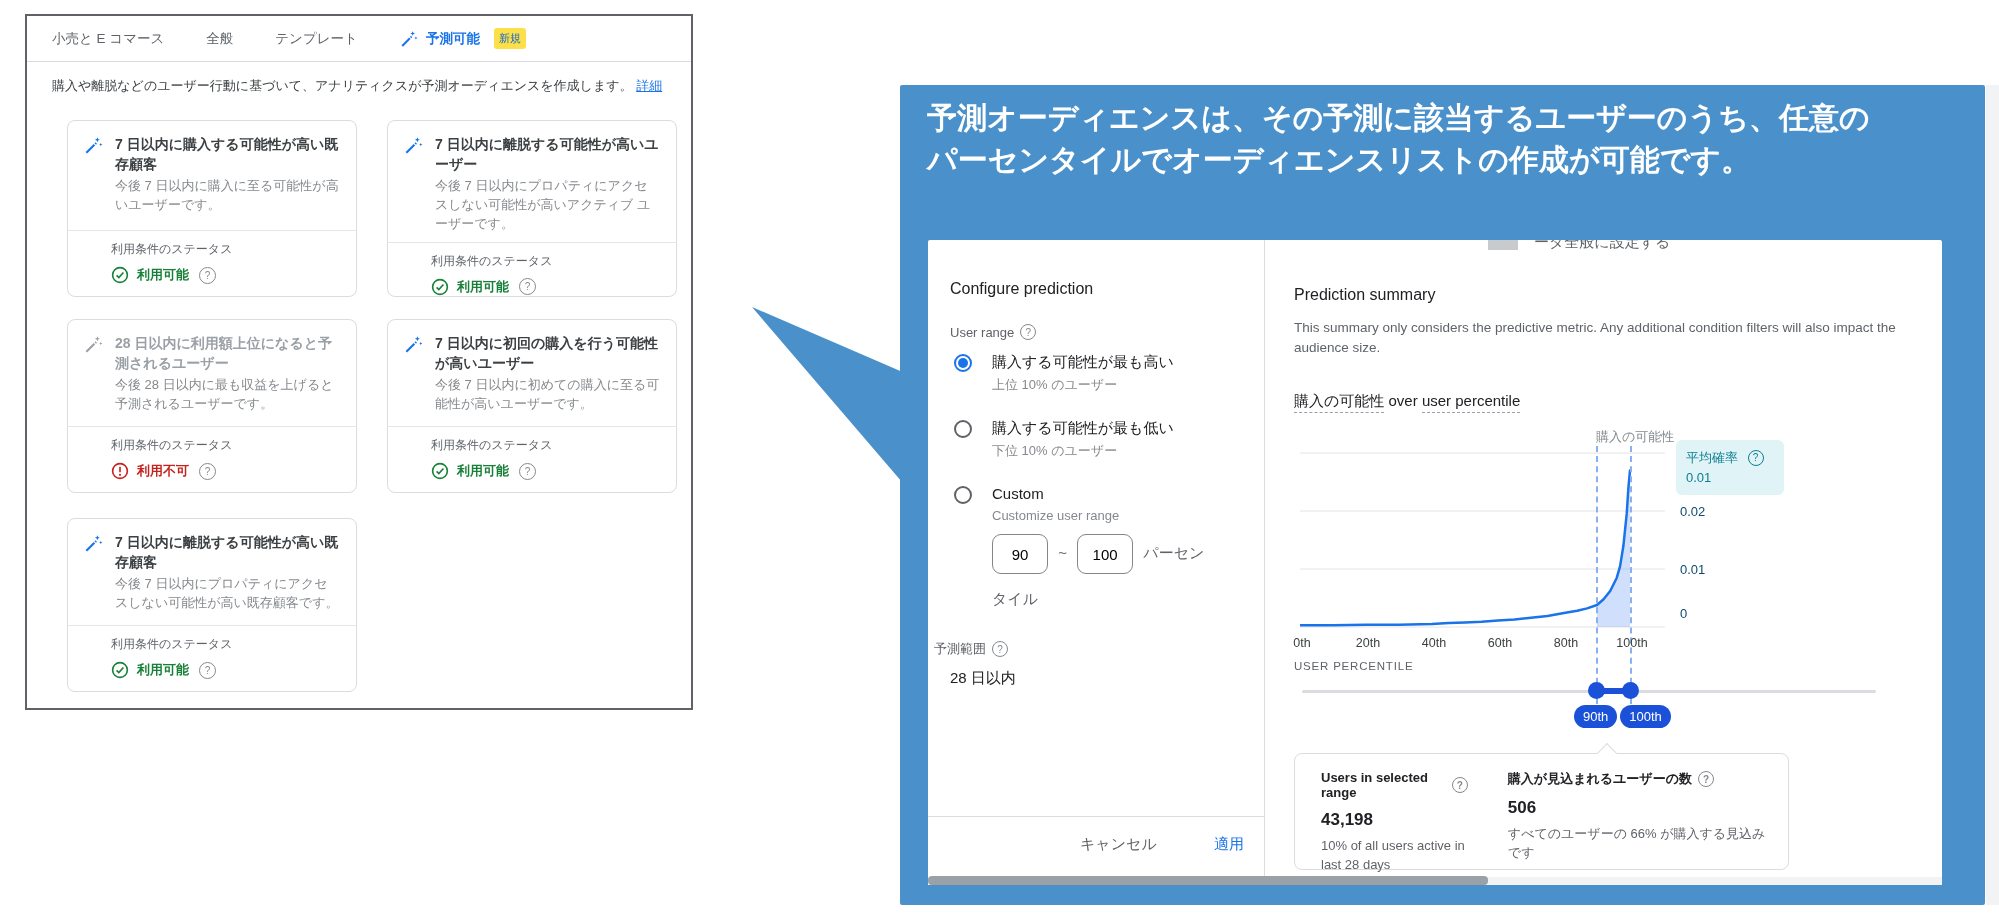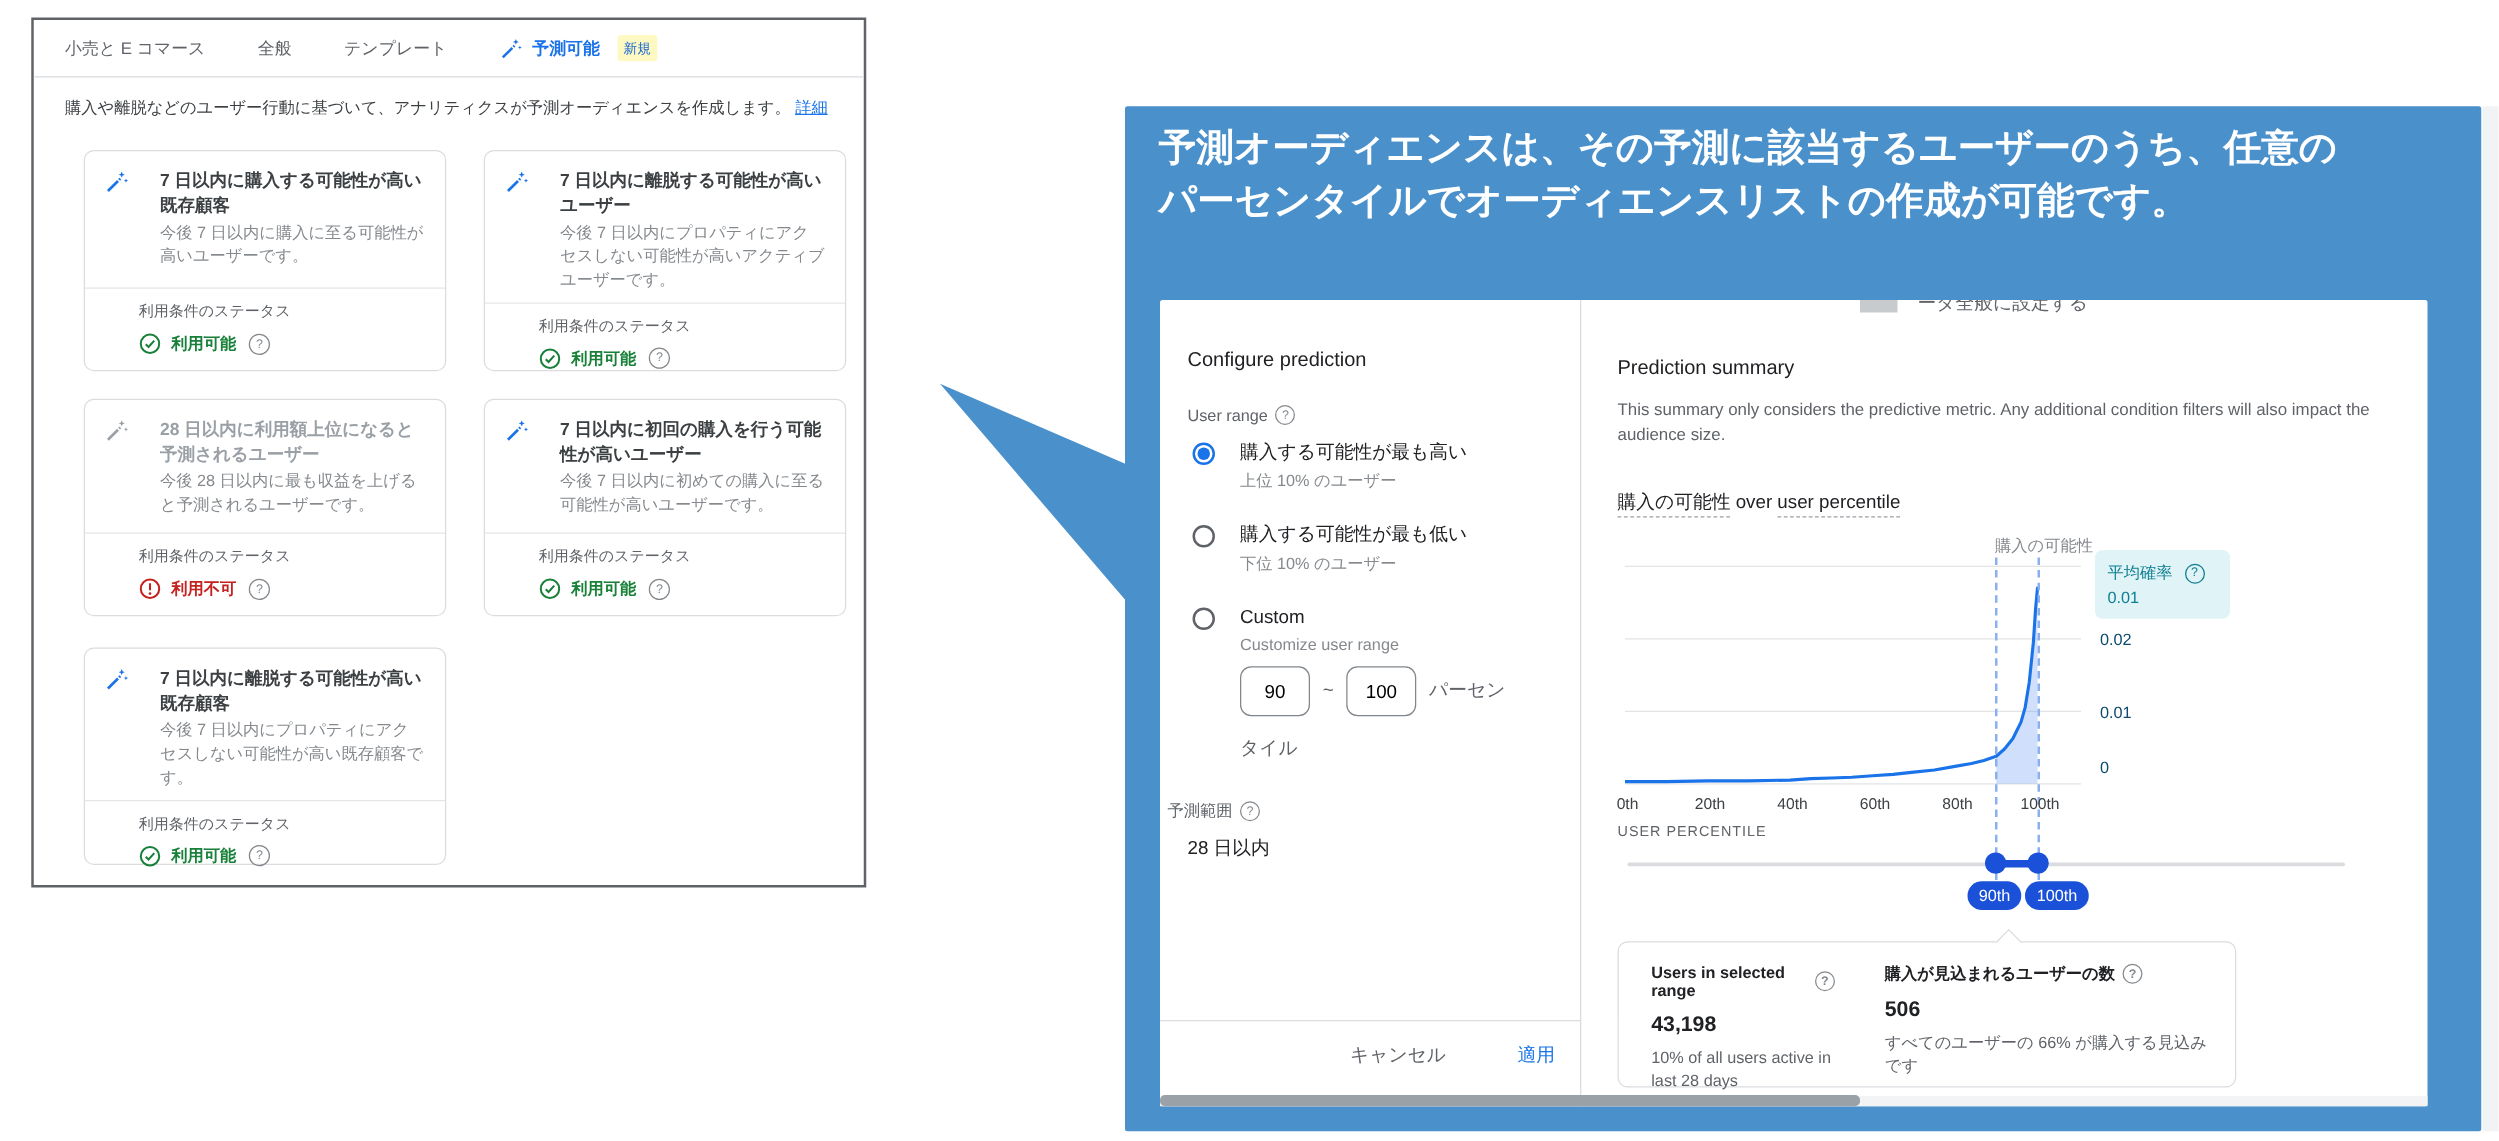--- a/index.html
+++ b/index.html
@@ -6,27 +6,27 @@
   .stage{position:relative;width:1999px;height:913px;background:#fff;overflow:hidden;
          font-family:"Liberation Sans","DejaVu Sans",sans-serif;color:#202124;}
 
   
   .left-panel{position:absolute;left:25px;top:14px;width:668px;height:696px;background:#fff;
               border:2px solid #5f6368;box-sizing:border-box;}
   .tabbar{display:flex;align-items:center;height:45px;padding-left:25px;border-bottom:1px solid #dadce0;}
   .tab{font-size:13.5px;color:#5f6368;margin-right:42px;white-space:nowrap;cursor:pointer;}
   .tab.active{color:#1a73e8;font-weight:700;display:flex;align-items:center;gap:8px;}
   .tab .wand{width:18px;height:18px;color:#1a73e8;}
-  .badge-new{background:#fef9c3;color:#1967d2;font-size:11px;font-weight:500;padding:3px 5px;border-radius:3px;margin-left:6px;}
+  .badge-new{background:#fde047;color:#1967d2;font-size:11px;font-weight:500;padding:3px 5px;border-radius:3px;margin-left:6px;}
   .subtitle{padding:15px 25px 0;font-size:13px;color:#3c4043;}
   .subtitle a{color:#1a73e8;text-decoration:underline;font-weight:500;}
   .cards{position:absolute;left:0;top:0;width:100%;height:100%;pointer-events:none;}
   .card{position:absolute;width:290px;border:1px solid #dadce0;border-radius:8px;background:#fff;
         display:flex;flex-direction:column;box-sizing:border-box;pointer-events:auto;}
-  .card-body{flex:1;display:flex;gap:24px;padding:14px 16px 8px;}
+  .card-body{flex:1;display:flex;gap:11px;padding:14px 16px 8px;}
   .card-wand{flex:0 0 20px;color:#1a73e8;padding-top:1px;}
   .card-wand svg{width:19px;height:19px;}
   .card.disabled .card-wand{color:#9aa0a6;}
   .card-title{font-size:14px;font-weight:700;color:#3c4043;line-height:1.4;}
   .card.disabled .card-title{color:#9aa0a6;}
   .card-desc{font-size:13px;color:#85898d;line-height:1.45;margin-top:3px;}
   .card-footer{border-top:1px solid #e4e6e8;padding:10px 16px 12px 43px;}
   .card-status-label{font-size:12px;color:#5f6368;}
   .card-status-row{display:flex;align-items:center;gap:8px;margin-top:8px;}
   .st-ic{width:18px;height:18px;}

